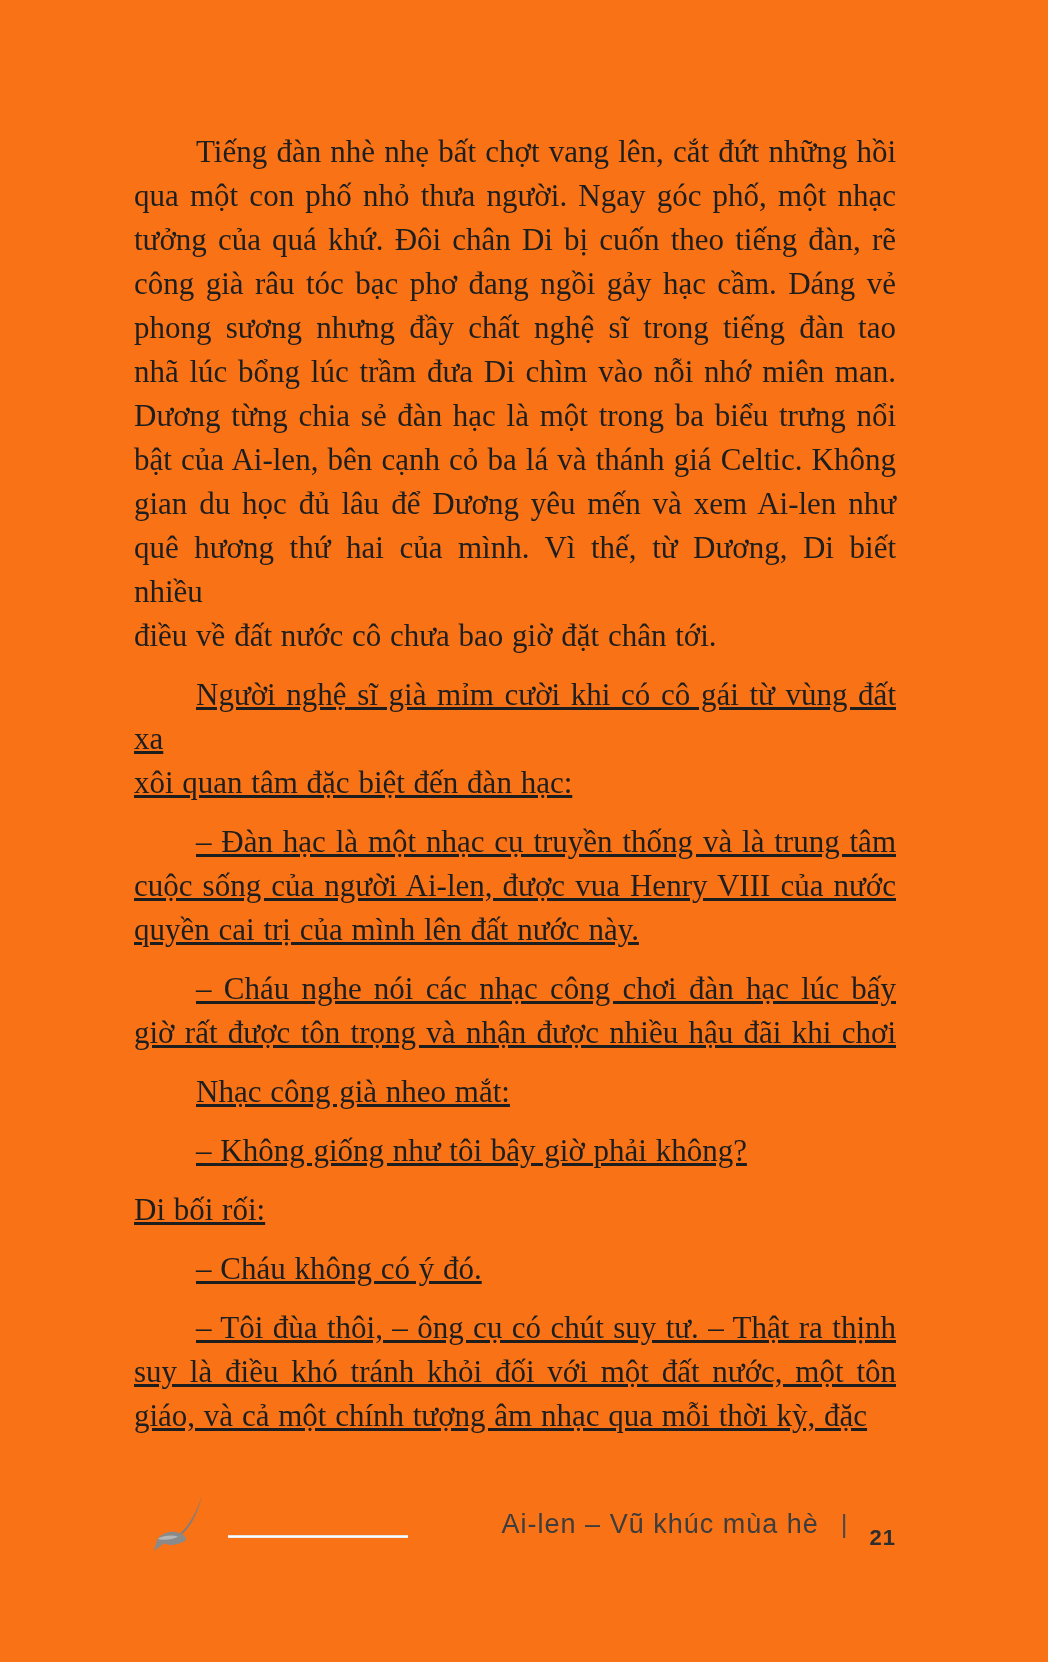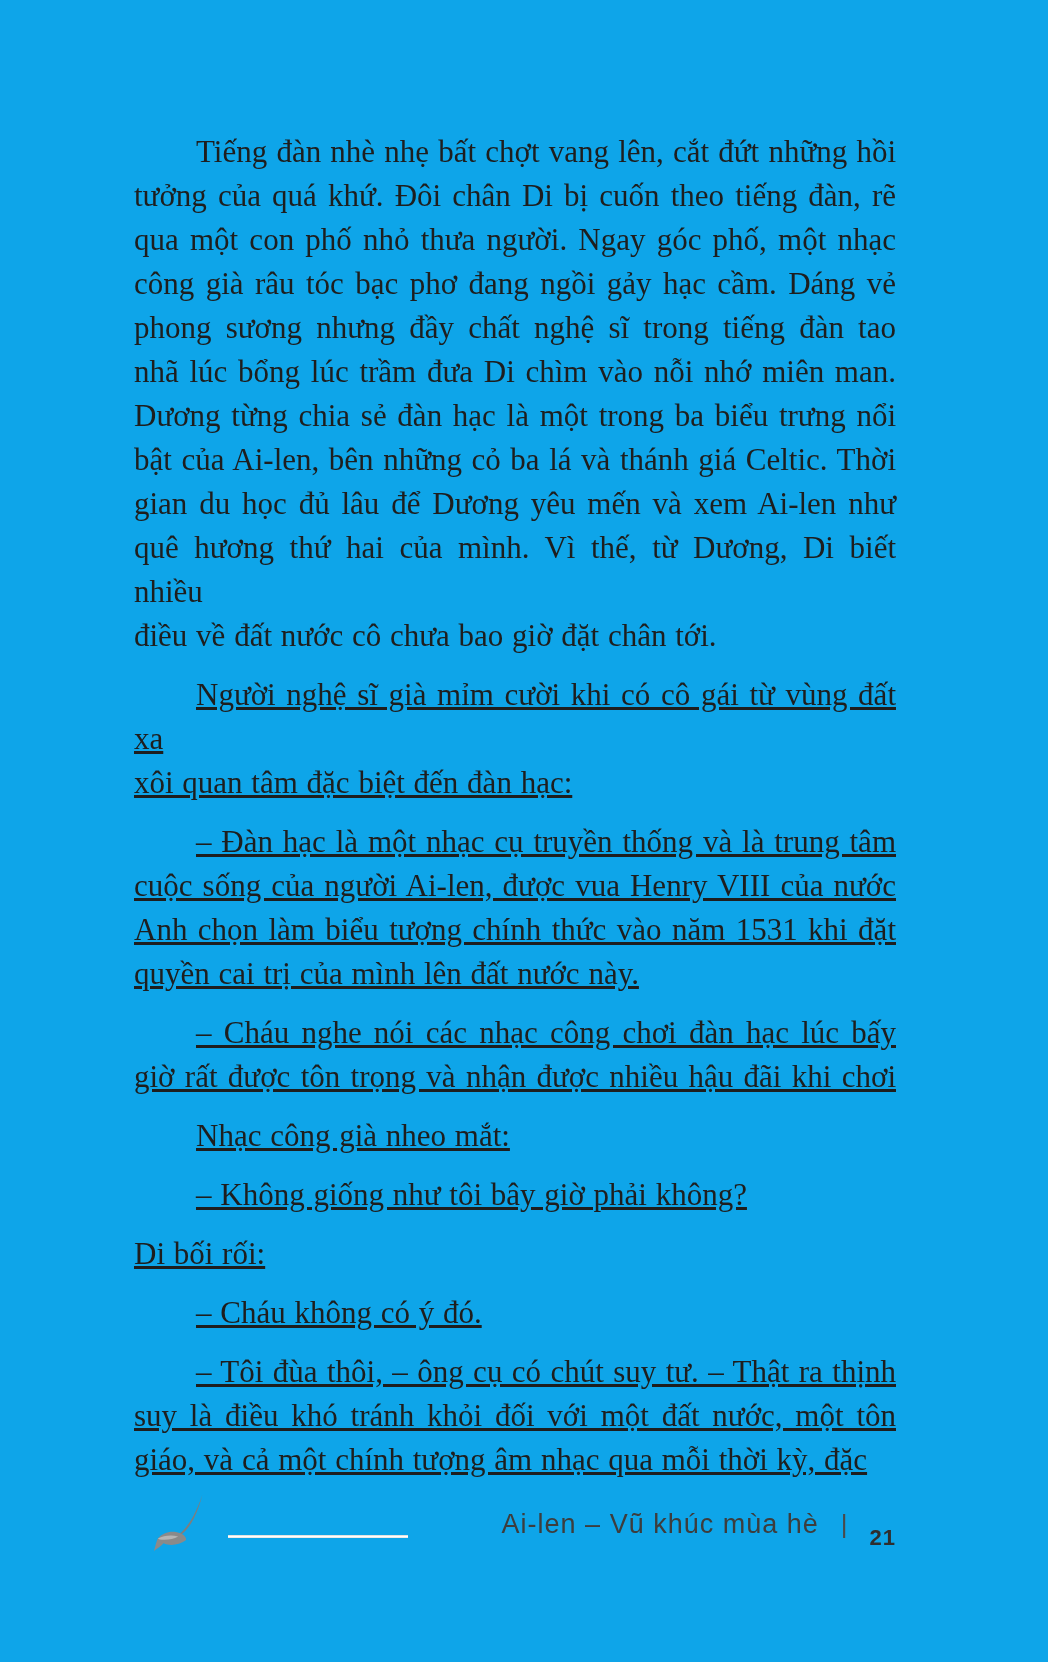--- a/index.html
+++ b/index.html
@@ -11,21 +11,21 @@
     width: 1048px;
     height: 1662px;
     position: relative;
     overflow: hidden;
     font-family: "Liberation Serif", "DejaVu Serif", serif;
     color: #1e1e1e;
   }
   .page {
     position: absolute;
     inset: 0;
-    background: #0ea5e9;
+    background: #f97316;
   }
   .text-block {
     position: absolute;
     left: 134px;
     top: 130px;
     width: 762px;
     font-size: 31px;
     line-height: 44px;
     color: #1e1e1e;
   }
@@ -91,39 +91,38 @@
   }
 </style>
 </head>
 <body>
 
 <div class="page">
 
   <div class="text-block" id="text-block">
       <div class="para indent">
         <div class="line first">Tiếng đàn nhè nhẹ bất chợt vang lên, cắt đứt những hồi</div>
+        <div class="line">qua một con phố nhỏ thưa người. Ngay góc phố, một nhạc</div>
         <div class="line">tưởng của quá khứ. Đôi chân Di bị cuốn theo tiếng đàn, rẽ</div>
-        <div class="line">qua một con phố nhỏ thưa người. Ngay góc phố, một nhạc</div>
         <div class="line">công già râu tóc bạc phơ đang ngồi gảy hạc cầm. Dáng vẻ</div>
         <div class="line">phong sương nhưng đầy chất nghệ sĩ trong tiếng đàn tao</div>
         <div class="line">nhã lúc bổng lúc trầm đưa Di chìm vào nỗi nhớ miên man.</div>
         <div class="line">Dương từng chia sẻ đàn hạc là một trong ba biểu trưng nổi</div>
-        <div class="line">bật của Ai-len, bên những cỏ ba lá và thánh giá Celtic. Thời</div>
+        <div class="line">bật của Ai-len, bên cạnh cỏ ba lá và thánh giá Celtic. Không</div>
         <div class="line">gian du học đủ lâu để Dương yêu mến và xem Ai-len như</div>
         <div class="line">quê hương thứ hai của mình. Vì thế, từ Dương, Di biết nhiều</div>
         <div class="line last">điều về đất nước cô chưa bao giờ đặt chân tới.</div>
       </div>
       <div class="para indent gap">
         <div class="line first">Người nghệ sĩ già mỉm cười khi có cô gái từ vùng đất xa</div>
         <div class="line last">xôi quan tâm đặc biệt đến đàn hạc:</div>
       </div>
       <div class="para indent gap">
         <div class="line first">– Đàn hạc là một nhạc cụ truyền thống và là trung tâm</div>
         <div class="line">cuộc sống của người Ai-len, được vua Henry VIII của nước</div>
-        <div class="line">Anh chọn làm biểu tượng chính thức vào năm 1531 khi đặt</div>
         <div class="line last">quyền cai trị của mình lên đất nước này.</div>
       </div>
       <div class="para indent gap">
         <div class="line first">– Cháu nghe nói các nhạc công chơi đàn hạc lúc bấy</div>
         <div class="line">giờ rất được tôn trọng và nhận được nhiều hậu đãi khi chơi</div>
       </div>
       <div class="para indent gap">
         <div class="line first last">Nhạc công già nheo mắt:</div>
       </div>
       <div class="para indent gap">

